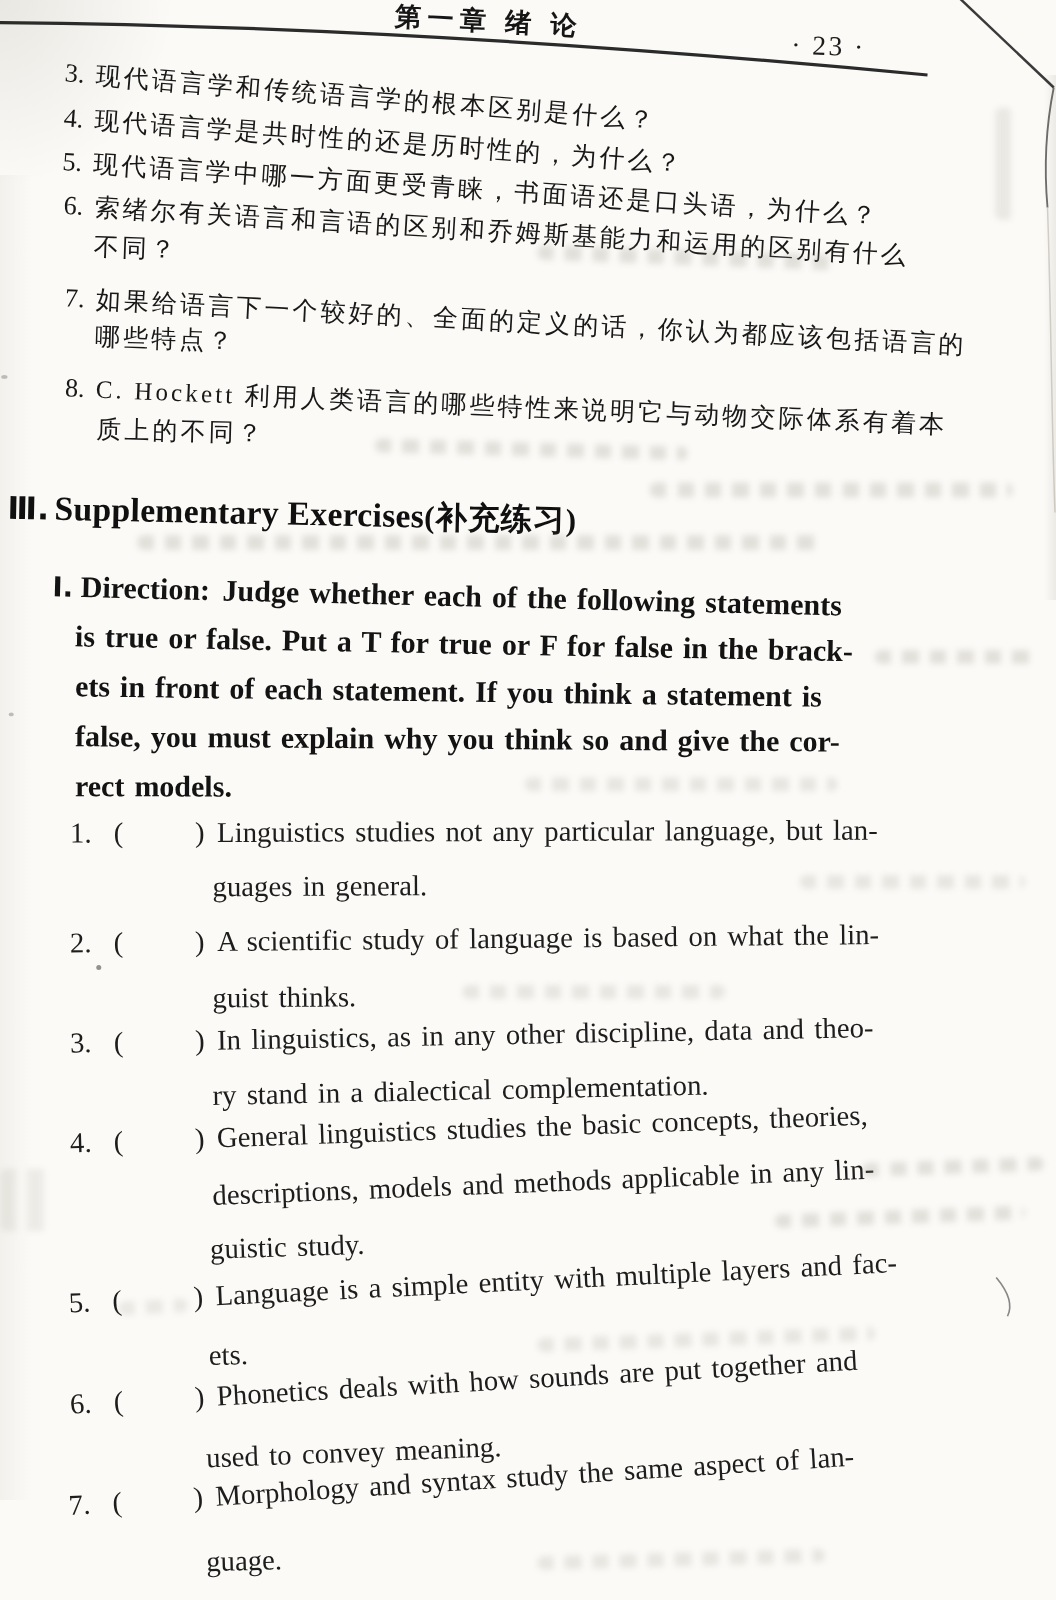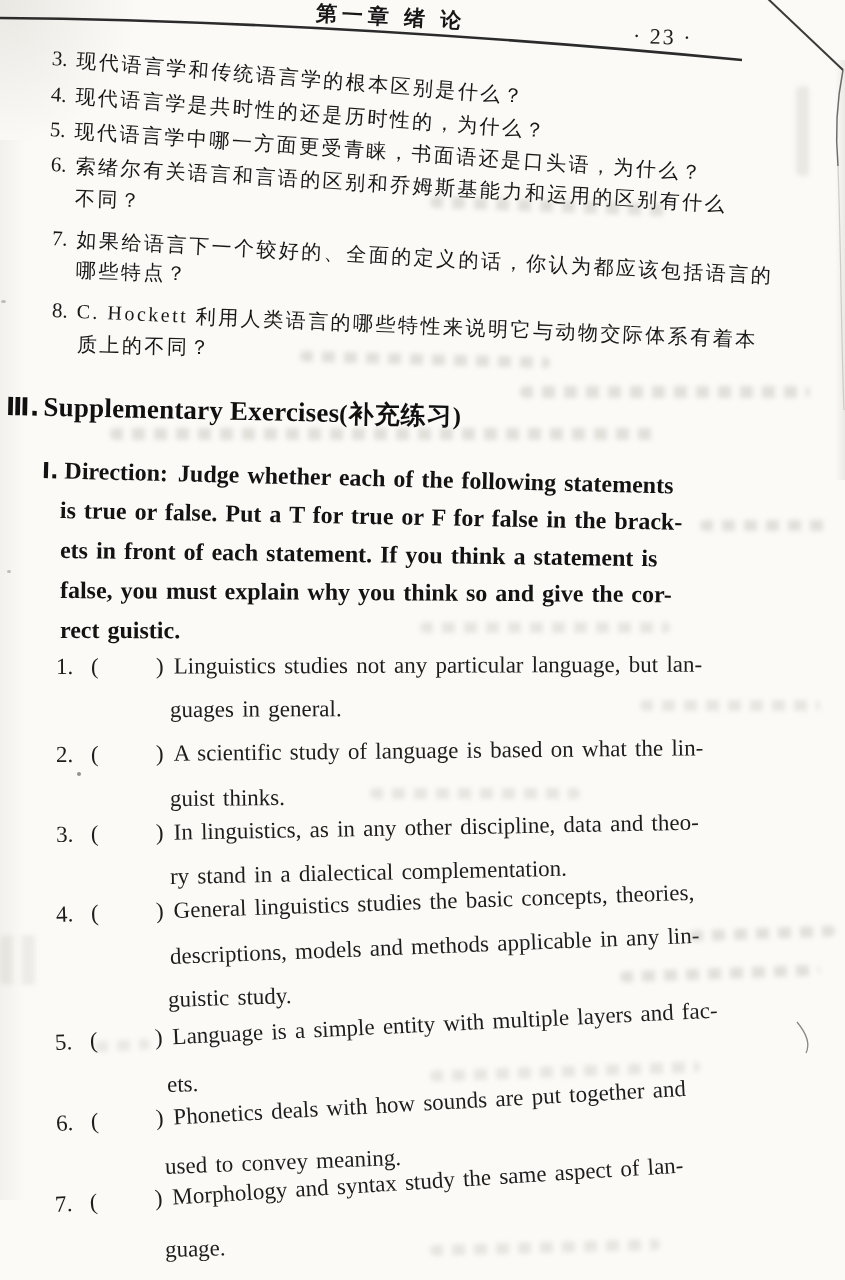--- a/index.html
+++ b/index.html
@@ -94,21 +94,21 @@
   <div class="ln sec" style="left:6px;top:391px;transform:rotate(1.2deg);">
     <span class="roman">Ⅲ.</span><span>Supplementary Exercises</span><span class="cnpart">(补充练习)</span>
   </div>
 
   <div class="ln dir" style="left:42px;top:457px;transform:rotate(1.4deg);">
     <span class="roman">Ⅰ.</span><span class="dlabel">Direction:</span><span>Judge whether each of the following statements</span>
   </div>
   <div class="ln dir" style="left:60px;top:497px;transform:rotate(1.1deg);">is true or false.  Put a T for true or F for false in the brack-</div>
   <div class="ln dir" style="left:60px;top:537px;transform:rotate(0.8deg);">ets in front of each statement.  If you think a statement is</div>
   <div class="ln dir" style="left:60px;top:577px;transform:rotate(0.4deg);">false, you must explain why you think so and give the cor-</div>
-  <div class="ln dir" style="left:60px;top:617px;transform:rotate(0.1deg);">rect guistic.</div>
+  <div class="ln dir" style="left:60px;top:617px;transform:rotate(0.1deg);">rect models.</div>
 
   <div class="ln st" style="left:56px;top:654px;transform:rotate(-0.2deg);">
     <span class="s-num">1.</span><span class="s-open">(</span><span class="s-close">)</span><span>Linguistics studies not any particular language, but lan-</span>
   </div>
   <div class="ln st" style="left:170px;top:697px;transform:rotate(-0.3deg);">guages in general.</div>
 
   <div class="ln st" style="left:56px;top:742px;transform:rotate(-0.6deg);">
     <span class="s-num">2.</span><span class="s-open">(</span><span class="s-close">)</span><span>A scientific study of language is based on what the lin-</span>
   </div>
   <div class="ln st" style="left:170px;top:786px;transform:rotate(-0.5deg);">guist thinks.</div>

